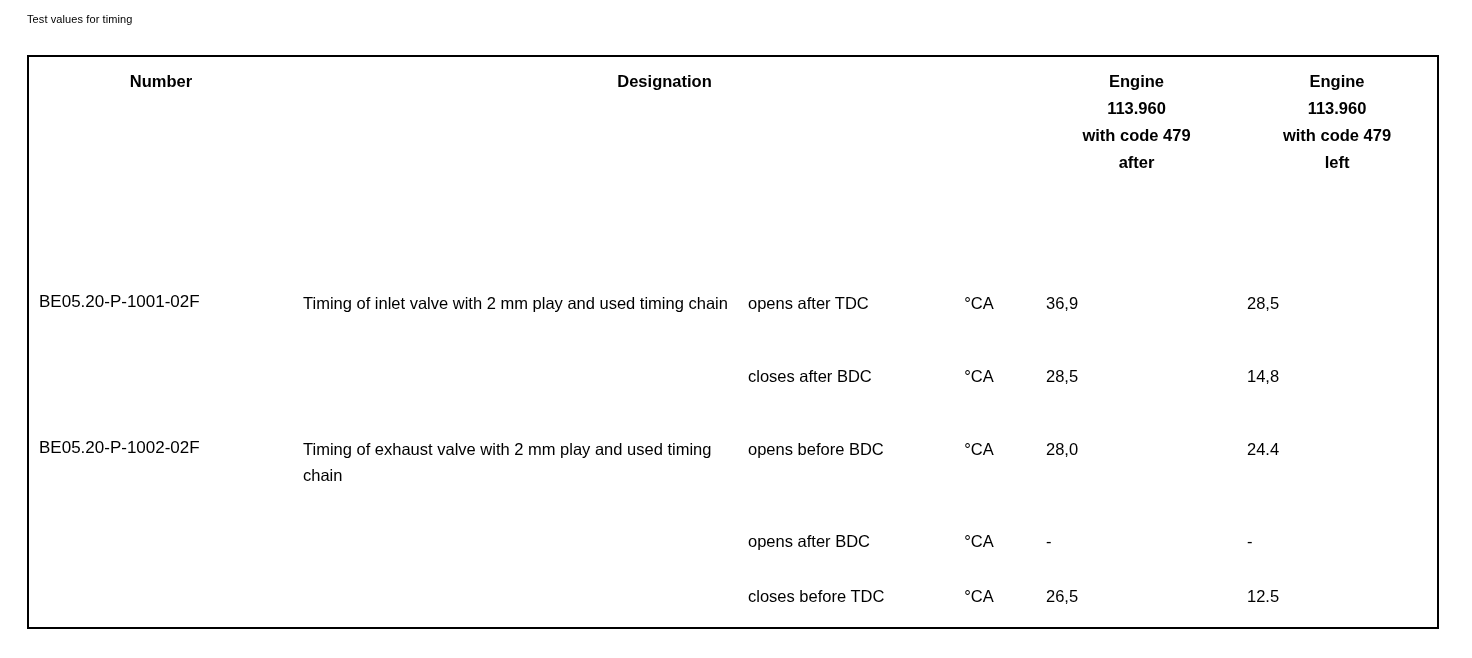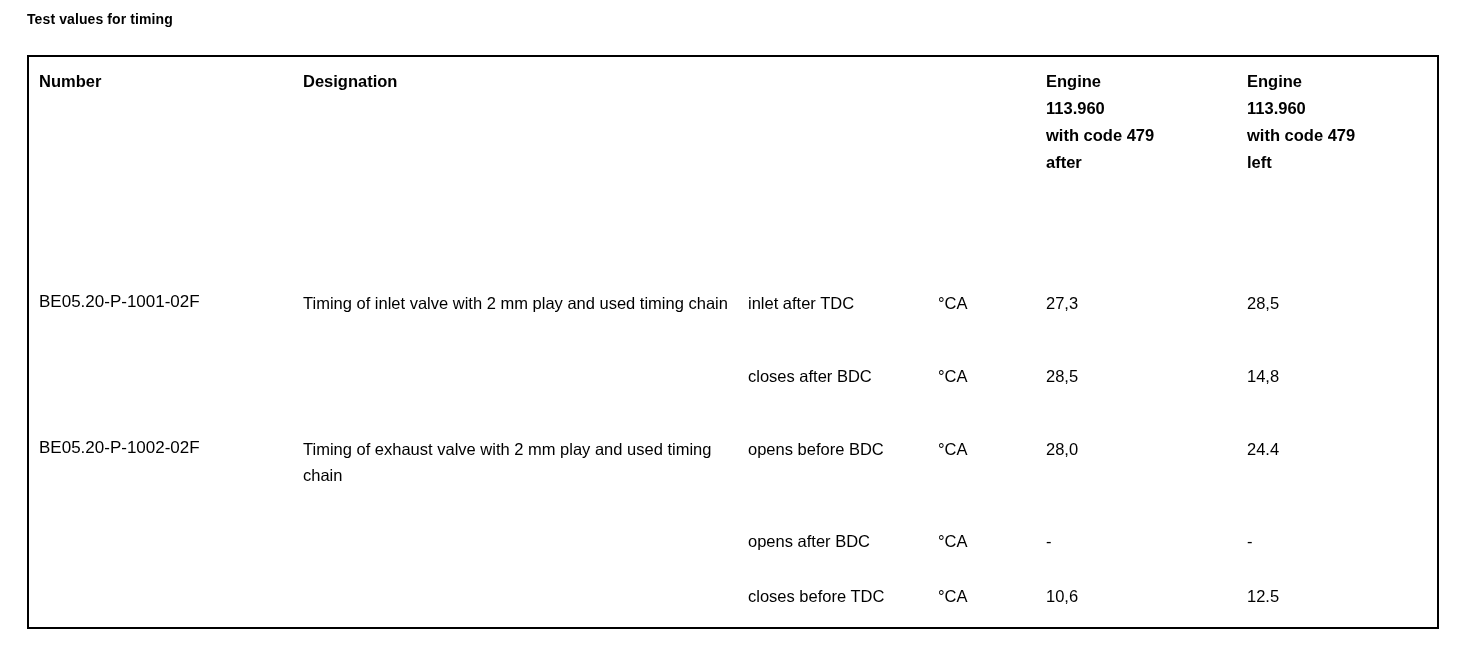--- a/index.html
+++ b/index.html
@@ -17,22 +17,22 @@
   .page {
     position: relative;
     width: 1472px;
     height: 658px;
     background: #ffffff;
   }
   .doc-title {
     position: absolute;
     left: 27px;
     top: 9px;
-    font-size: 14px;
-    font-weight: bold;
+    font-size: 11px;
+    font-weight: normal;
     letter-spacing: 0.1px;
     line-height: 20px;
     white-space: nowrap;
   }
   .table-wrap {
     position: absolute;
     left: 27px;
     top: 55px;
     width: 1410px;
   }
@@ -56,27 +56,28 @@
   col.c-left       { width: 201px; }
 
   .cell {
     padding: 11px 10px 10px 10px;
     font-size: 16.5px;
     line-height: 26px;
   }
   .cell.head {
     font-weight: bold;
     line-height: 27px;
+    text-align: center;
   }
   .cell.small {
     font-size: 17px;
     line-height: 24px;
   }
   .cell.unit {
-    text-align: left;
+    text-align: center;
     padding-right: 16px;
   }
 
   
   .bd-l  { border-left: 2px solid #000000; }
   .bd-t  { border-top: 2px solid #000000; }
   .bd-t1 { border-top: 1px solid #000000; }
 
   .row-head td { height: 222px; }
   .sub-tall { height: 73px; }
@@ -130,27 +131,27 @@
         </tr>
 
         <tr>
           <td class="bd-t" rowspan="2">
             <div class="cell small">BE05.20-P-1001-02F</div>
           </td>
           <td class="bd-t bd-l" rowspan="2">
             <div class="cell">Timing of inlet valve with 2 mm play and used timing chain</div>
           </td>
           <td class="bd-t bd-l sub-tall">
-            <div class="cell nowrap">inlet after TDC</div>
+            <div class="cell nowrap">opens after TDC</div>
           </td>
           <td class="bd-t sub-tall">
             <div class="cell unit">°CA</div>
           </td>
           <td class="bd-t bd-l sub-tall">
-            <div class="cell">27,3</div>
+            <div class="cell">36,9</div>
           </td>
           <td class="bd-t bd-l sub-tall">
             <div class="cell">28,5</div>
           </td>
         </tr>
 
         <tr>
           <td class="bd-t1 bd-l sub-tall">
             <div class="cell nowrap">closes after BDC</div>
           </td>
@@ -202,21 +203,21 @@
         </tr>
 
         <tr>
           <td class="bd-t1 bd-l sub-short">
             <div class="cell nowrap">closes before TDC</div>
           </td>
           <td class="bd-t1 sub-short">
             <div class="cell unit">°CA</div>
           </td>
           <td class="bd-t1 bd-l sub-short">
-            <div class="cell">10,6</div>
+            <div class="cell">26,5</div>
           </td>
           <td class="bd-t1 bd-l sub-short">
             <div class="cell">12.5</div>
           </td>
         </tr>
 
       </tbody>
     </table>
   </div>
 

